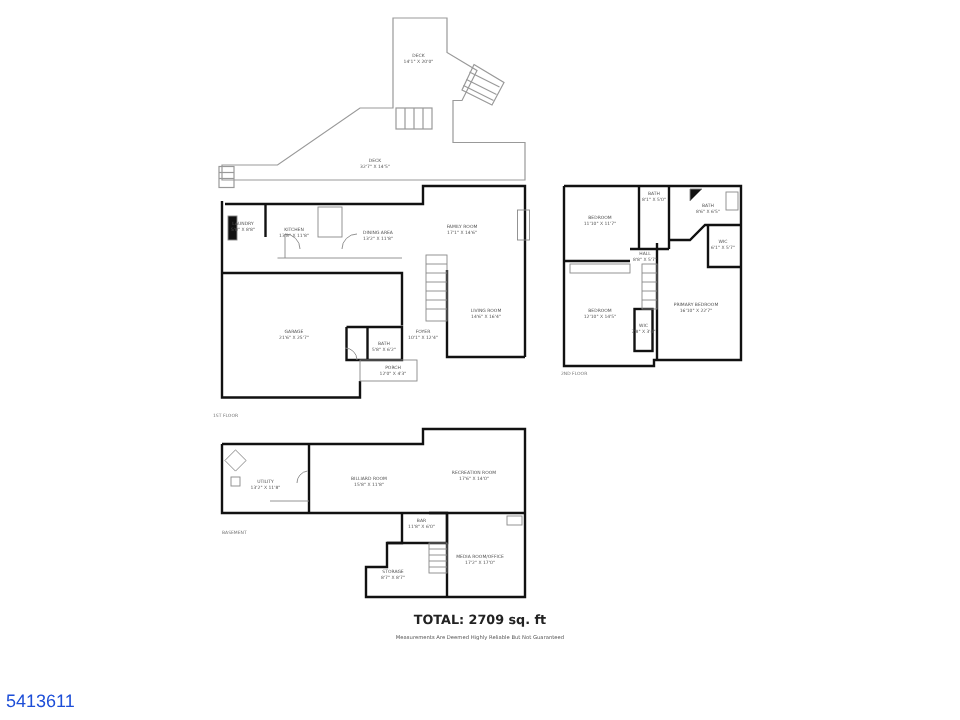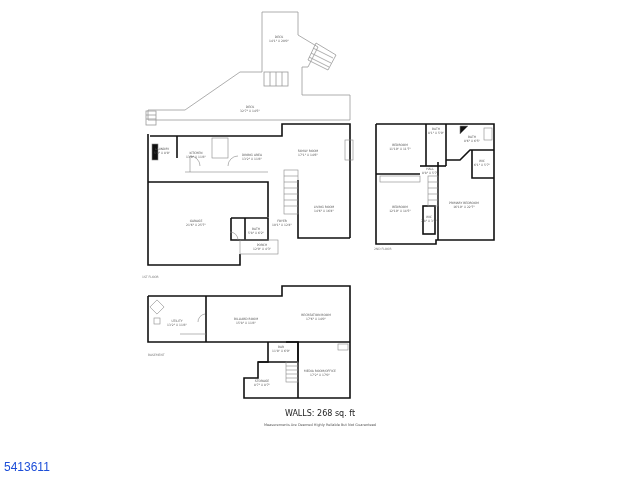--- a/index.html
+++ b/index.html
@@ -132,17 +132,17 @@
   <text class="lbl" x="177" y="322"><tspan>UTILITY</tspan><tspan x="177" dy="4">13'2" X 11'8"</tspan></text>
   <text class="lbl" x="246" y="320"><tspan>BILLIARD ROOM</tspan><tspan x="246" dy="4">15'8" X 11'8"</tspan></text>
   <text class="lbl" x="316" y="316"><tspan>RECREATION ROOM</tspan><tspan x="316" dy="4">17'6" X 14'0"</tspan></text>
   <text class="lbl" x="281" y="348"><tspan>BAR</tspan><tspan x="281" dy="4">11'8" X 6'0"</tspan></text>
   <text class="lbl" x="262" y="382"><tspan>STORAGE</tspan><tspan x="262" dy="4">8'7" X 8'7"</tspan></text>
   <text class="lbl" x="320" y="372"><tspan>MEDIA ROOM/OFFICE</tspan><tspan x="320" dy="4">17'2" X 17'0"</tspan></text>
   <text class="flr" x="148" y="356">BASEMENT</text>
 </svg>
 
 <div id="summary">
-  <div class="line">WALLS: 268 sq. ft</div>
+  <div class="total">TOTAL: 2709 sq. ft</div>
   <div class="disclaimer">Measurements Are Deemed Highly Reliable But Not Guaranteed</div>
 </div>
 
 <div id="listing-id">5413611</div>
 
 </body></html>

